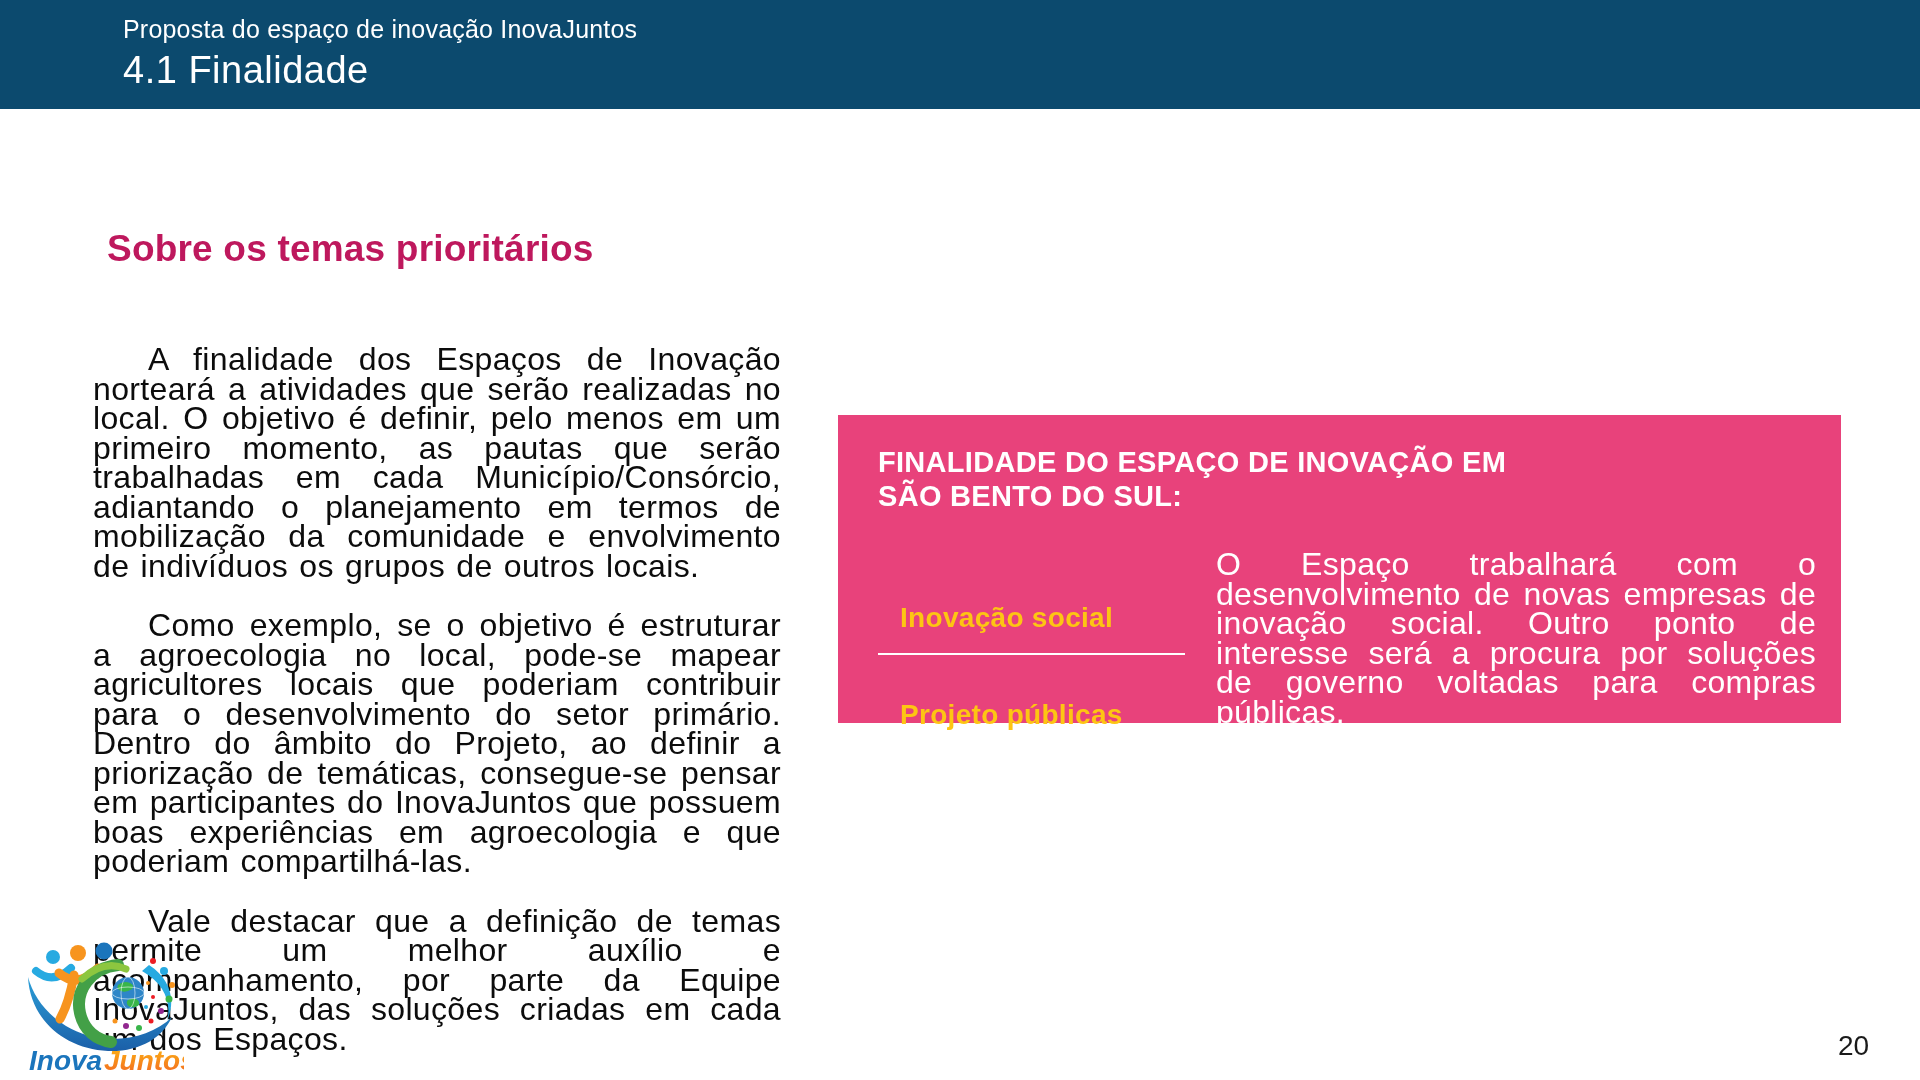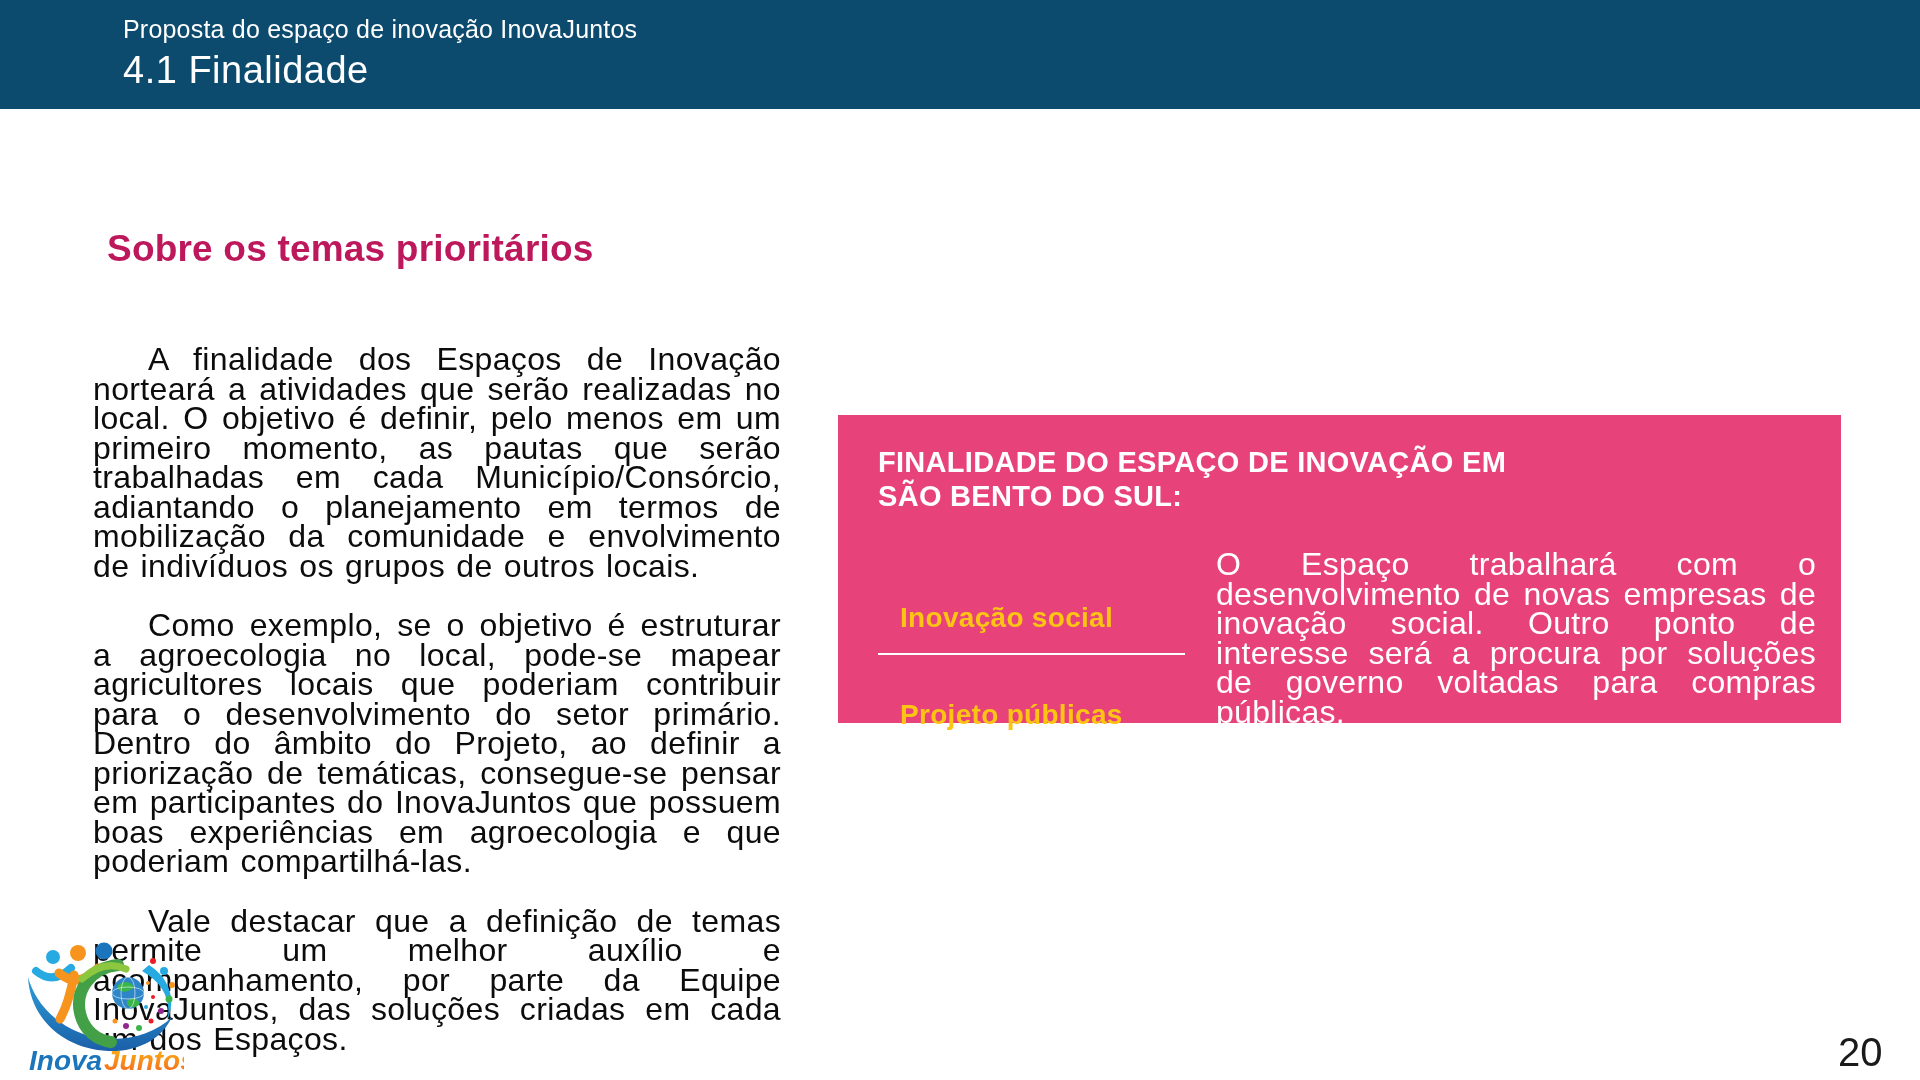--- a/index.html
+++ b/index.html
@@ -39,21 +39,21 @@
   .callout-topics{width:325px;flex:none;}
   .topic{color:#FDC513;font-size:28px;font-weight:bold;letter-spacing:0.3px;padding-left:22px;margin-top:44px;}
   .topic-divider{height:2px;background:#ffffff;width:307px;margin:19px 0 22px 0;}
   .callout-desc{
     flex:1;margin:-8px 25px 0 13px;
     color:#ffffff;font-size:32px;line-height:29.5px;text-align:justify;
     letter-spacing:0.3px;word-spacing:1.5px;
   }
   
   .logo{position:absolute;left:22px;top:941px;width:162px;height:134px;font-style:italic;}
-  .page-number{position:absolute;left:1838px;top:1030px;color:#1a1a1a;font-size:40px;}
+  .page-number{position:absolute;left:1838px;top:1030px;color:#1a1a1a;font-size:28px;}
 </style>
 </head>
 <body>
 
 <div class="slide">
 
   <header class="topbar">
     <div class="topbar-subtitle">Proposta do espaço de inovação InovaJuntos</div>
     <div class="topbar-title">4.1 Finalidade</div>
   </header>

